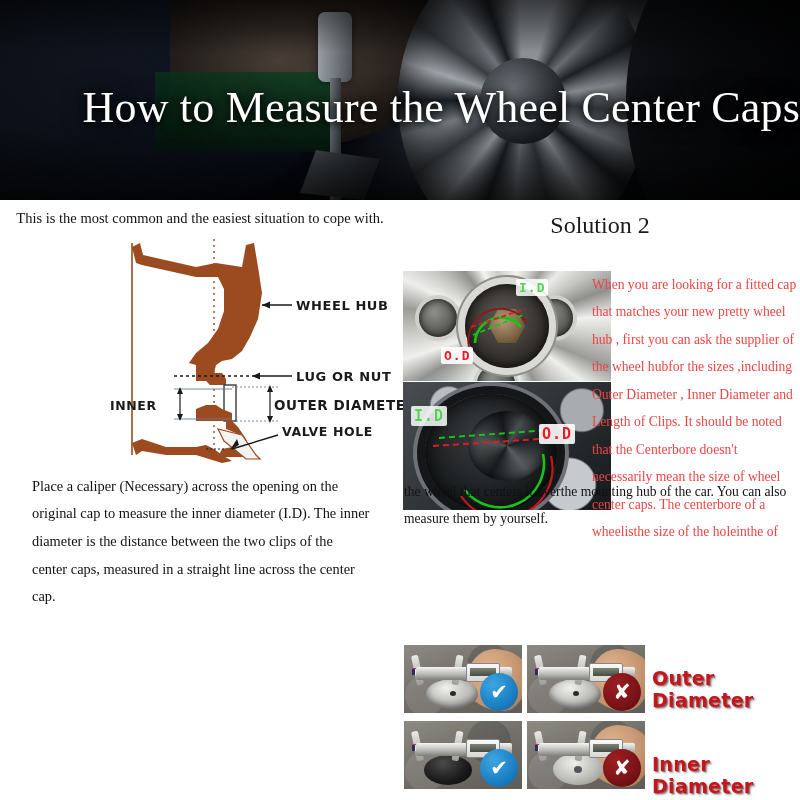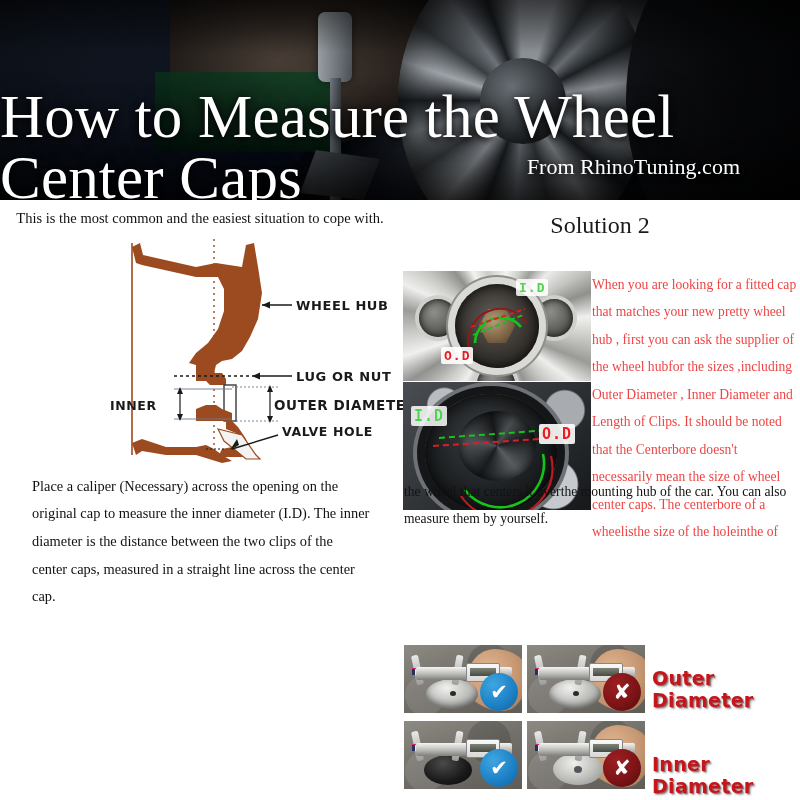--- a/index.html
+++ b/index.html
@@ -83,23 +83,23 @@
     clip-path:polygon(20% 0,100% 18%,80% 100%,0 86%);
   }
   .ph-vig {
     position:absolute; inset:0;
     background:
       radial-gradient(ellipse 560px 230px at 400px 118px, rgba(0,0,0,0) 20%, rgba(0,0,0,.55) 74%, rgba(0,0,0,.86) 100%),
       linear-gradient(180deg, rgba(0,0,0,.55) 0%, rgba(0,0,0,.18) 26%, rgba(0,0,0,.26) 62%, rgba(0,0,0,.75) 100%);
   }
   .banner-title {
     position:absolute; left:0; right:0; top:86px;
-    text-align:left;
+    text-align:right;
     font-family:"Liberation Serif", serif;
-    font-size:61px; line-height:1; font-weight:400;
+    font-size:44px; line-height:1; font-weight:400;
     color:#fff; letter-spacing:.2px;
     text-shadow:0 2px 7px rgba(0,0,0,.95), 0 0 22px rgba(0,0,0,.8);
   }
   .banner-sub {
     position:absolute; right:60px; top:154px;
     font-family:"Liberation Serif", serif;
     font-size:22px; color:#fff; font-weight:400;
     text-shadow:0 2px 6px rgba(0,0,0,.95);
   }
 
@@ -123,21 +123,21 @@
 
   
   .body-text { padding:10px 30px 0 32px; }
   .body-text p {
     font-size:14.4px; line-height:1.92; color:#111; margin-bottom:17px;
     text-align:left;
   }
 
   
   .r-top { position:relative; width:400px; height:345px; }
-  .rphoto { position:absolute; left:3px; width:188px; overflow:hidden; background:#2a2a2a; }
+  .rphoto { position:absolute; left:3px; width:208px; overflow:hidden; background:#2a2a2a; }
   .rphoto-1 { top:32px; height:110px; }
   .rphoto-2 { top:143px; height:128px; }
 
   
   .hub1 {
     position:absolute; inset:0;
     background:
       radial-gradient(circle at 50% 52%, #6c6c6c 0 16%, #a9a9a9 17% 22%, rgba(0,0,0,0) 23%),
       conic-gradient(from 10deg at 50% 50%,
         #f2f2f0 0deg,#cfcfcc 12deg,#9e9e9b 22deg,#ececea 34deg,
@@ -274,21 +274,20 @@
       <div class="ph-arm"></div>
       <div class="ph-green"></div>
       <div class="ph-wheel"></div>
       <div class="ph-tire"></div>
       <div class="ph-tool"></div>
       <div class="ph-tool2"></div>
       <div class="ph-tool3"></div>
       <div class="ph-vig"></div>
     </div>
     <div class="banner-title">How to Measure the Wheel Center Caps</div>
-    <div class="banner-sub">From RhinoTuning.com</div>
   </div>
 
   <div class="cols">
 
     <div class="col-left">
       <div class="lead">This is the most common and the easiest situation to cope with.</div>
 
       <div class="diagram">
         <svg width="400" height="230" viewBox="0 0 400 230">
 

